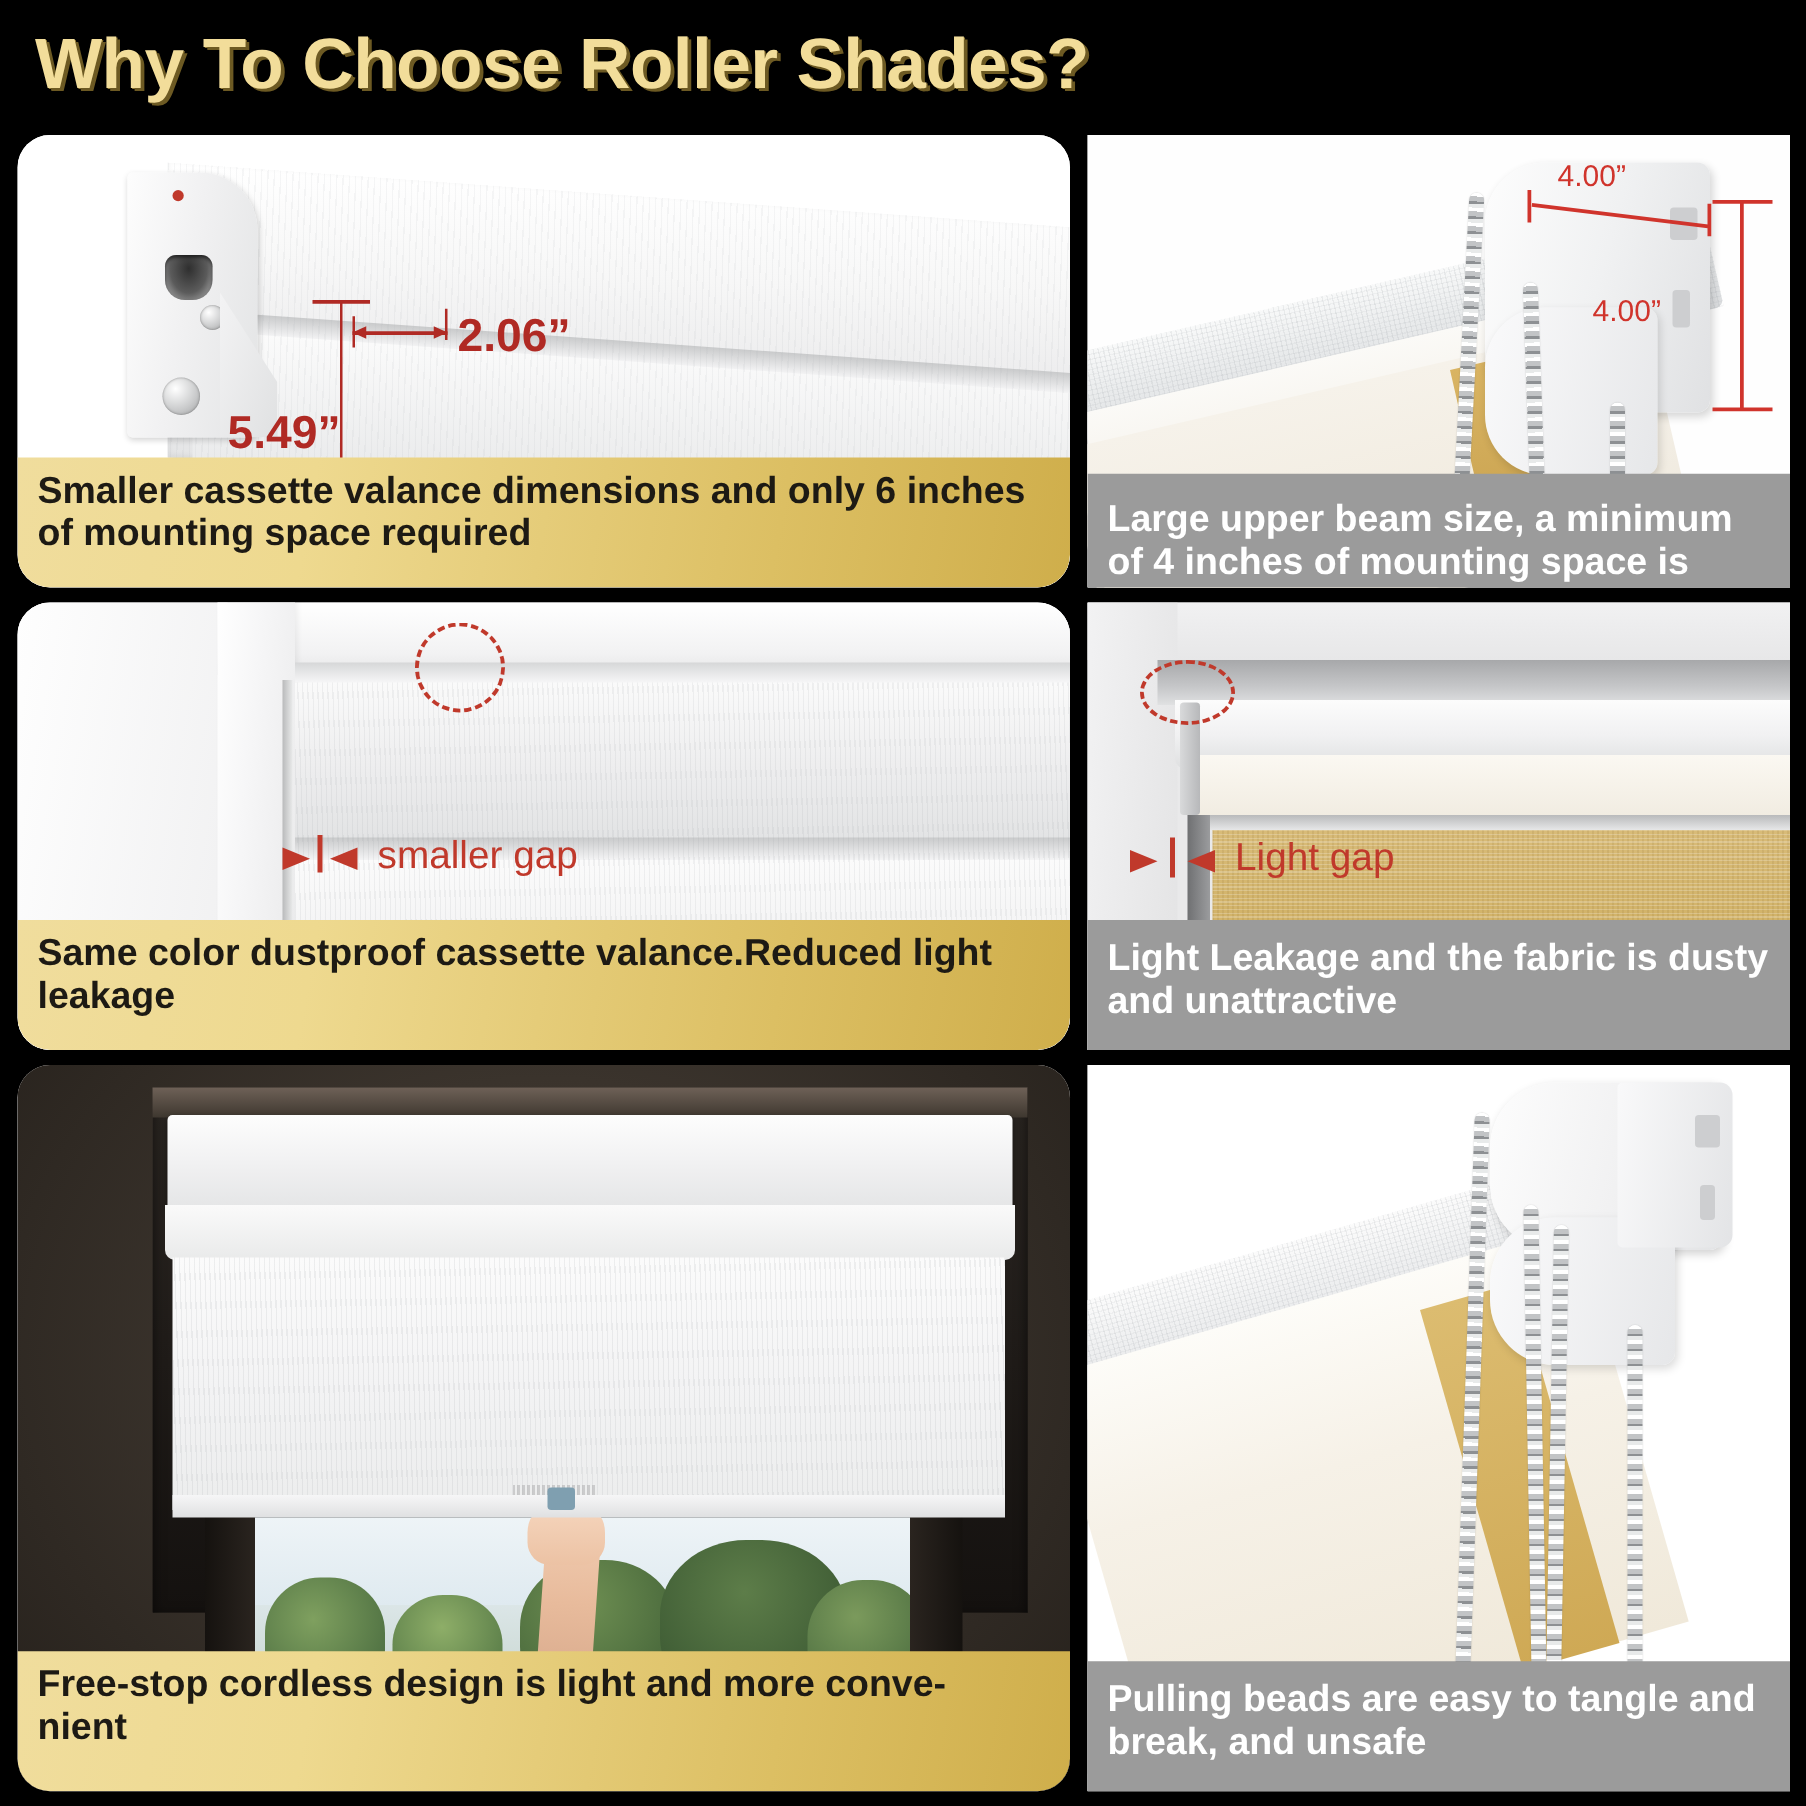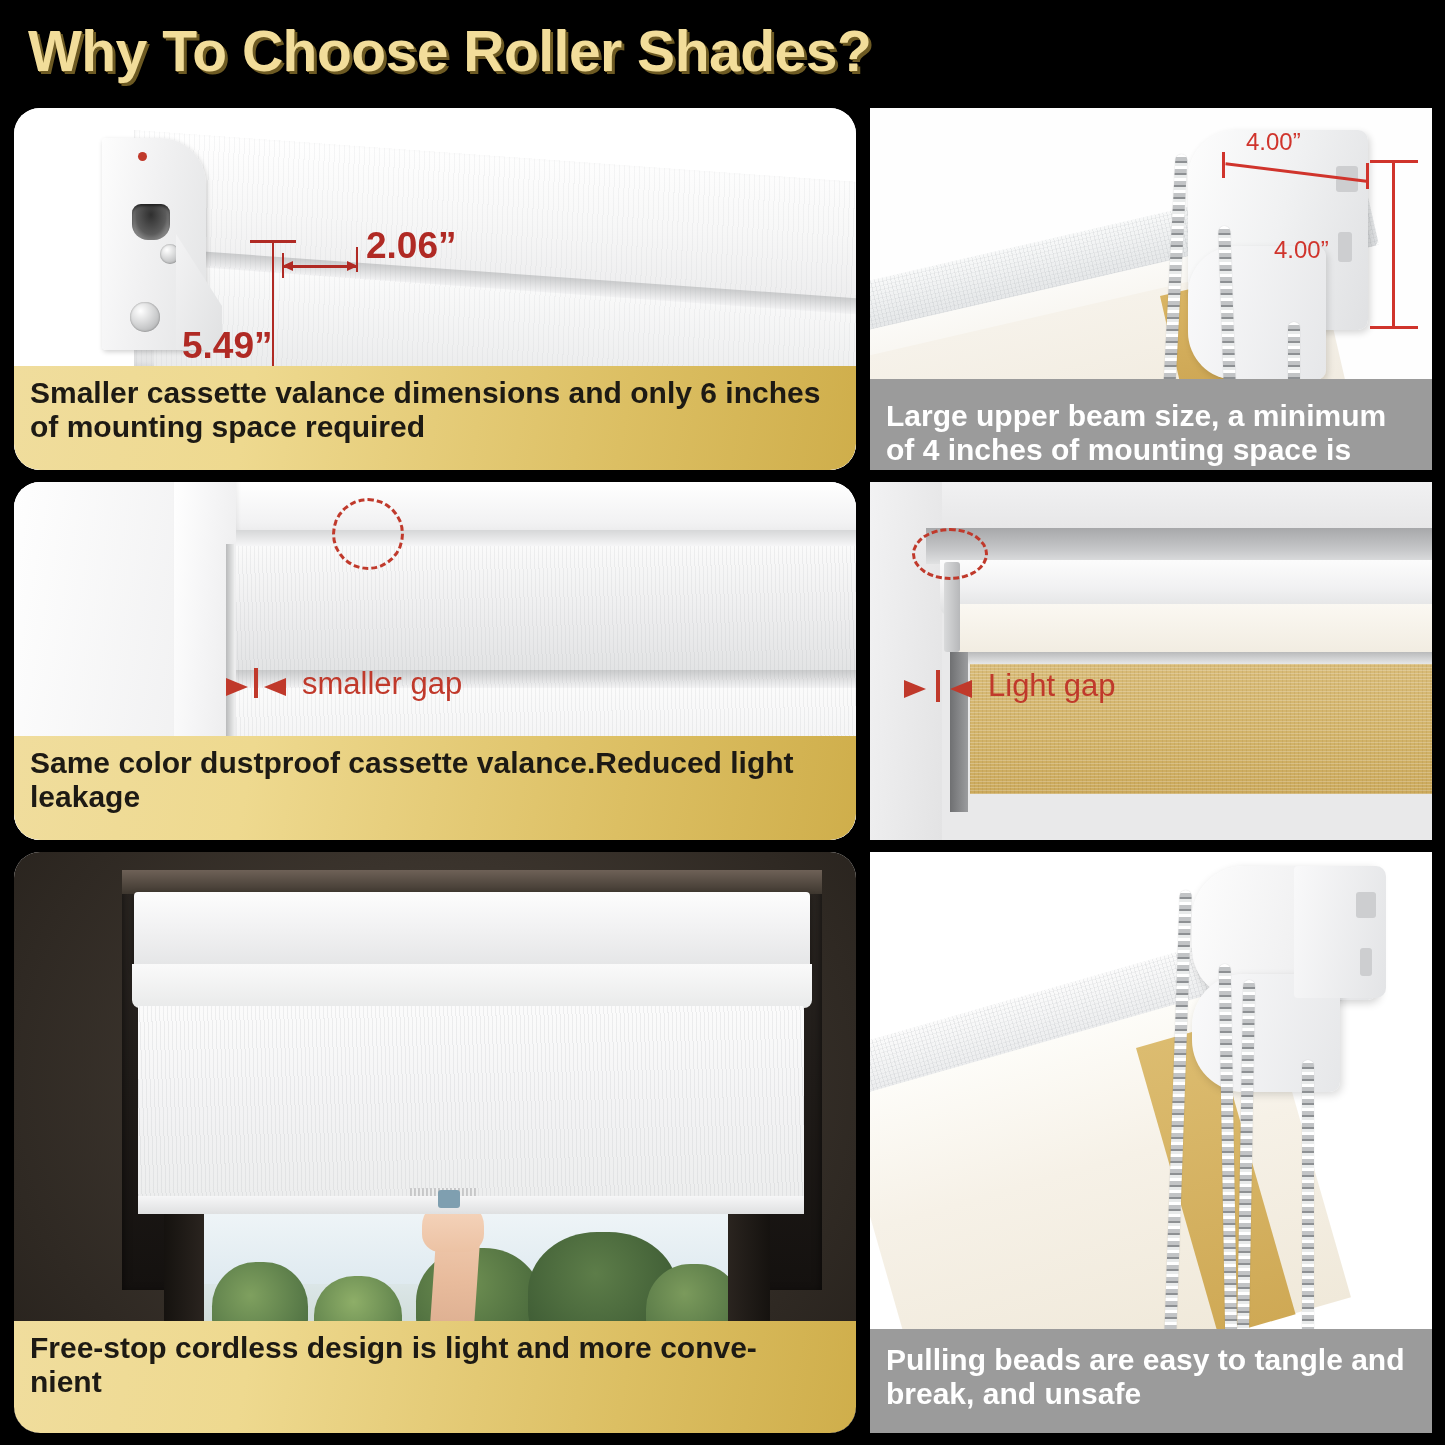--- a/index.html
+++ b/index.html
@@ -127,21 +127,21 @@
   }
   .dim-hbar:before { left:0; border-right:11px solid #b02a24; }
   .dim-hbar:after  { right:0; border-left:11px solid #b02a24; }
   .dim-v1 { left: 258px; top: 132px; width: 2px; height: 218px; }
   .dim-vcapT { left: 236px; top: 132px; width: 46px; height: 3px; }
   .dim-vcapB { left: 236px; top: 347px; width: 46px; height: 3px; }
   .dimtext {
     position: absolute; color: #b02a24; font-weight: bold; font-size: 37px;
     font-family: "Liberation Sans", sans-serif; white-space: nowrap;
   }
-  .dt-206 { left: 352px; top: 117px; }
+  .dt-206 { left: 352px; top: 140px; }
   .dt-549 { left: 168px; top: 217px; text-align: center; }
 
   
   .p2bg { position:absolute; inset:0; background:#fefefe; }
   .p2-tube {
     position:absolute; left:-20px; top:58px; width:520px; height:80px;
     background: linear-gradient(180deg,#f8f9f9 0%,#e9ebec 45%,#dbdddf 100%);
     transform: rotate(-13deg); transform-origin: right center;
     border-radius: 6px;
   }
@@ -427,20 +427,21 @@
         <div class="p4-fabric"></div>
         <div class="p4-fabric-tex"></div>
         <div class="p4-gapcol"></div>
         <div class="p4-bracket"></div>
         <div class="dashed-circle" style="left:42px; top:46px; width:76px; height:52px;"></div>
         <div class="arrow-r" style="left:34px; top:198px;"></div>
         <div class="gap-tick" style="left:66px; top:188px; height:32px;"></div>
         <div class="arrow-l" style="left:80px; top:198px;"></div>
         <div class="gap-label" style="left:118px; top:186px;">Light gap</div>
       </div>
+      <div class="caption gray cap-r2g">Light Leakage and the fabric is dusty and unattractive</div>
     </div>
 
     <div class="panel left row3">
       <div class="media">
         <div class="p5wall"></div>
         <div class="p5-recess"></div>
         <div class="p5-lintel"></div>
         <div class="p5-glass">
           <div class="p5-sky"></div>
           <div class="tree" style="left:10px;  top:48px;  width:96px;  height:96px;  background:radial-gradient(circle at 40% 35%, #7fa05f, #41633a);"></div>

